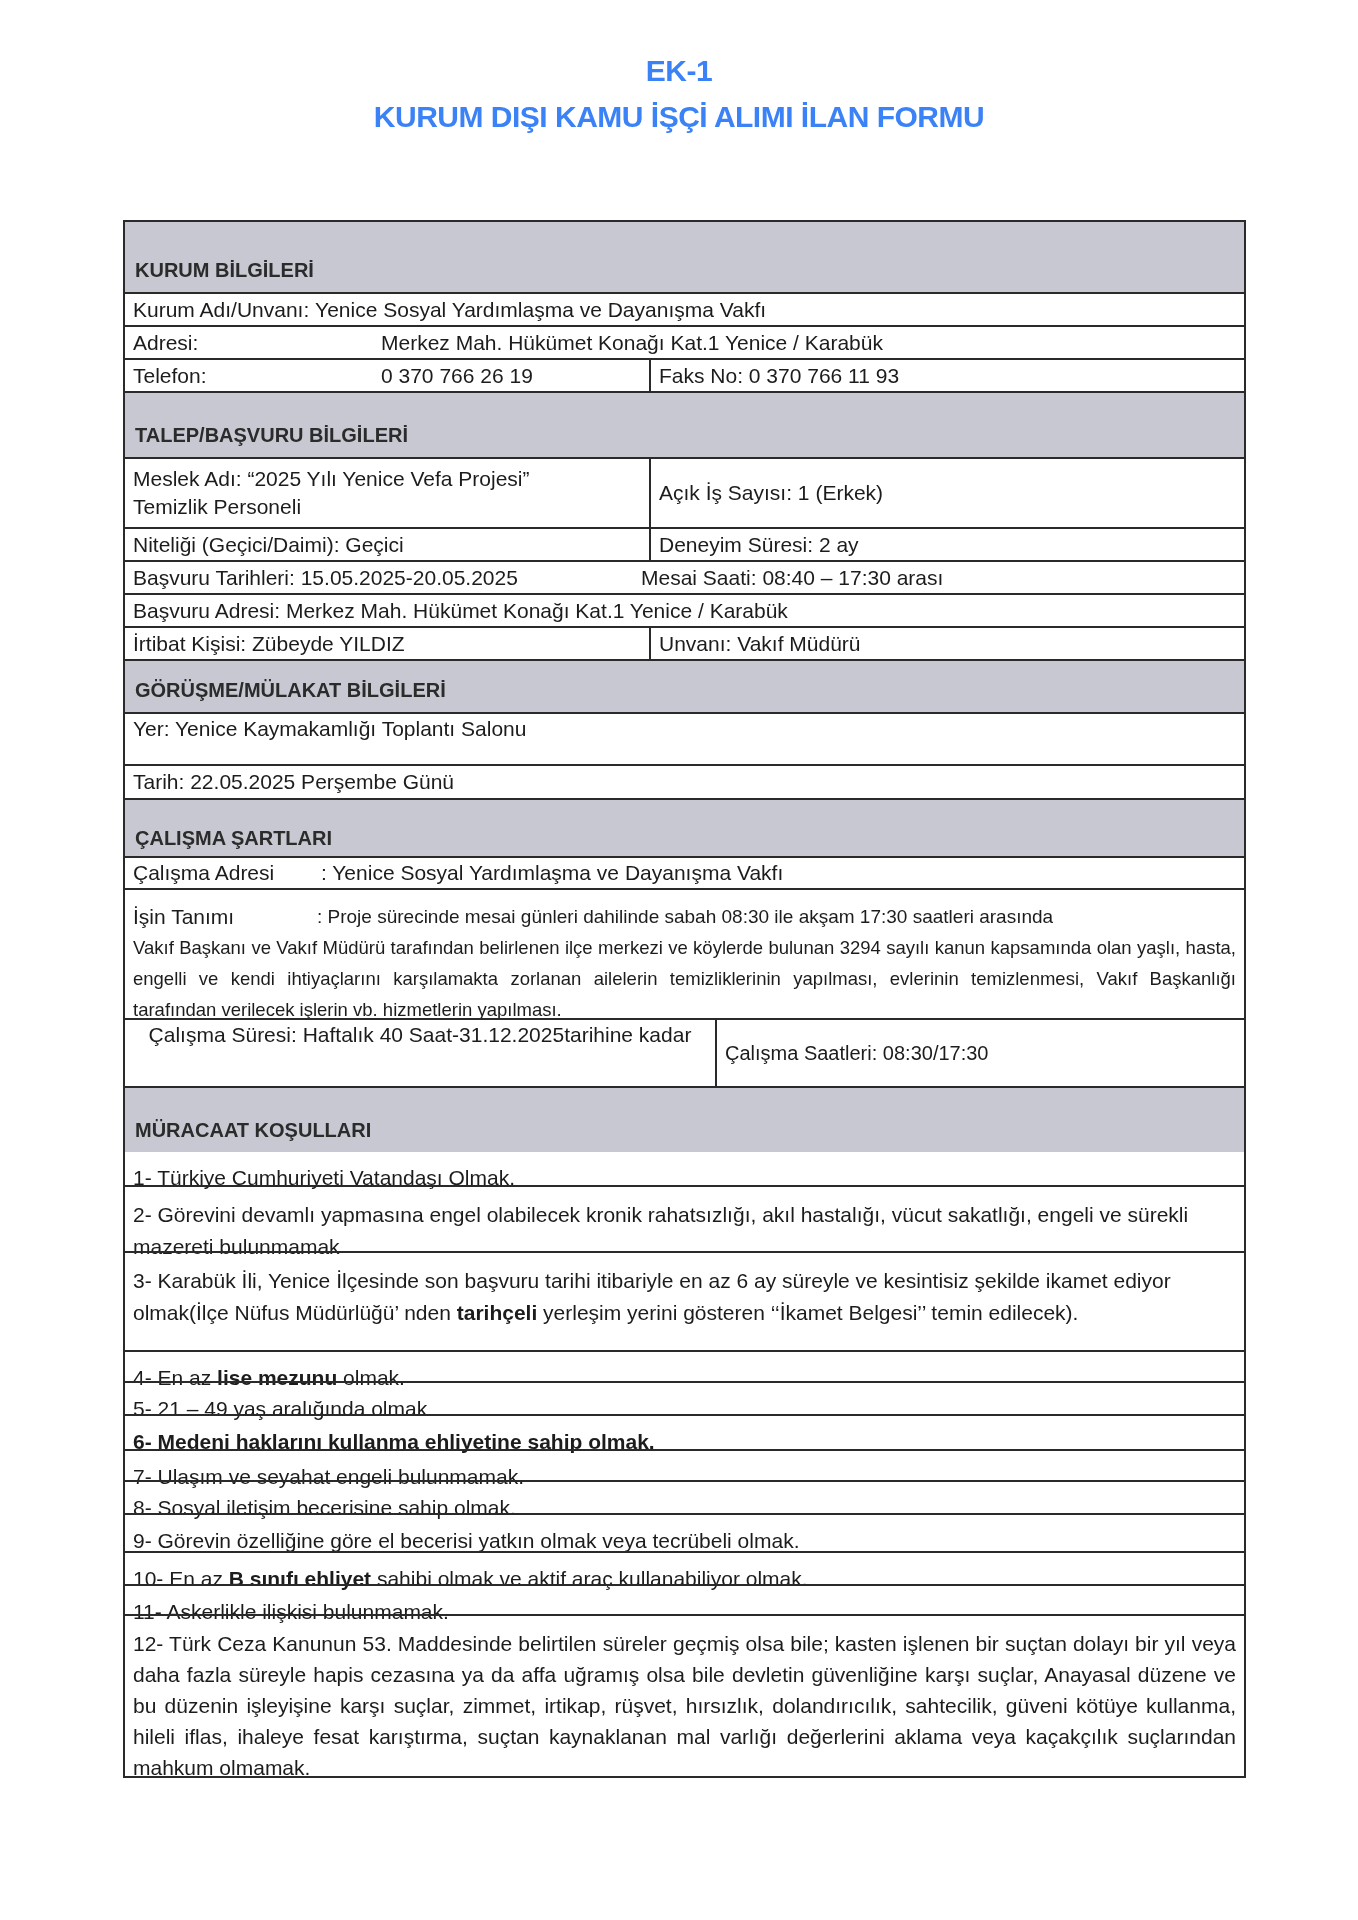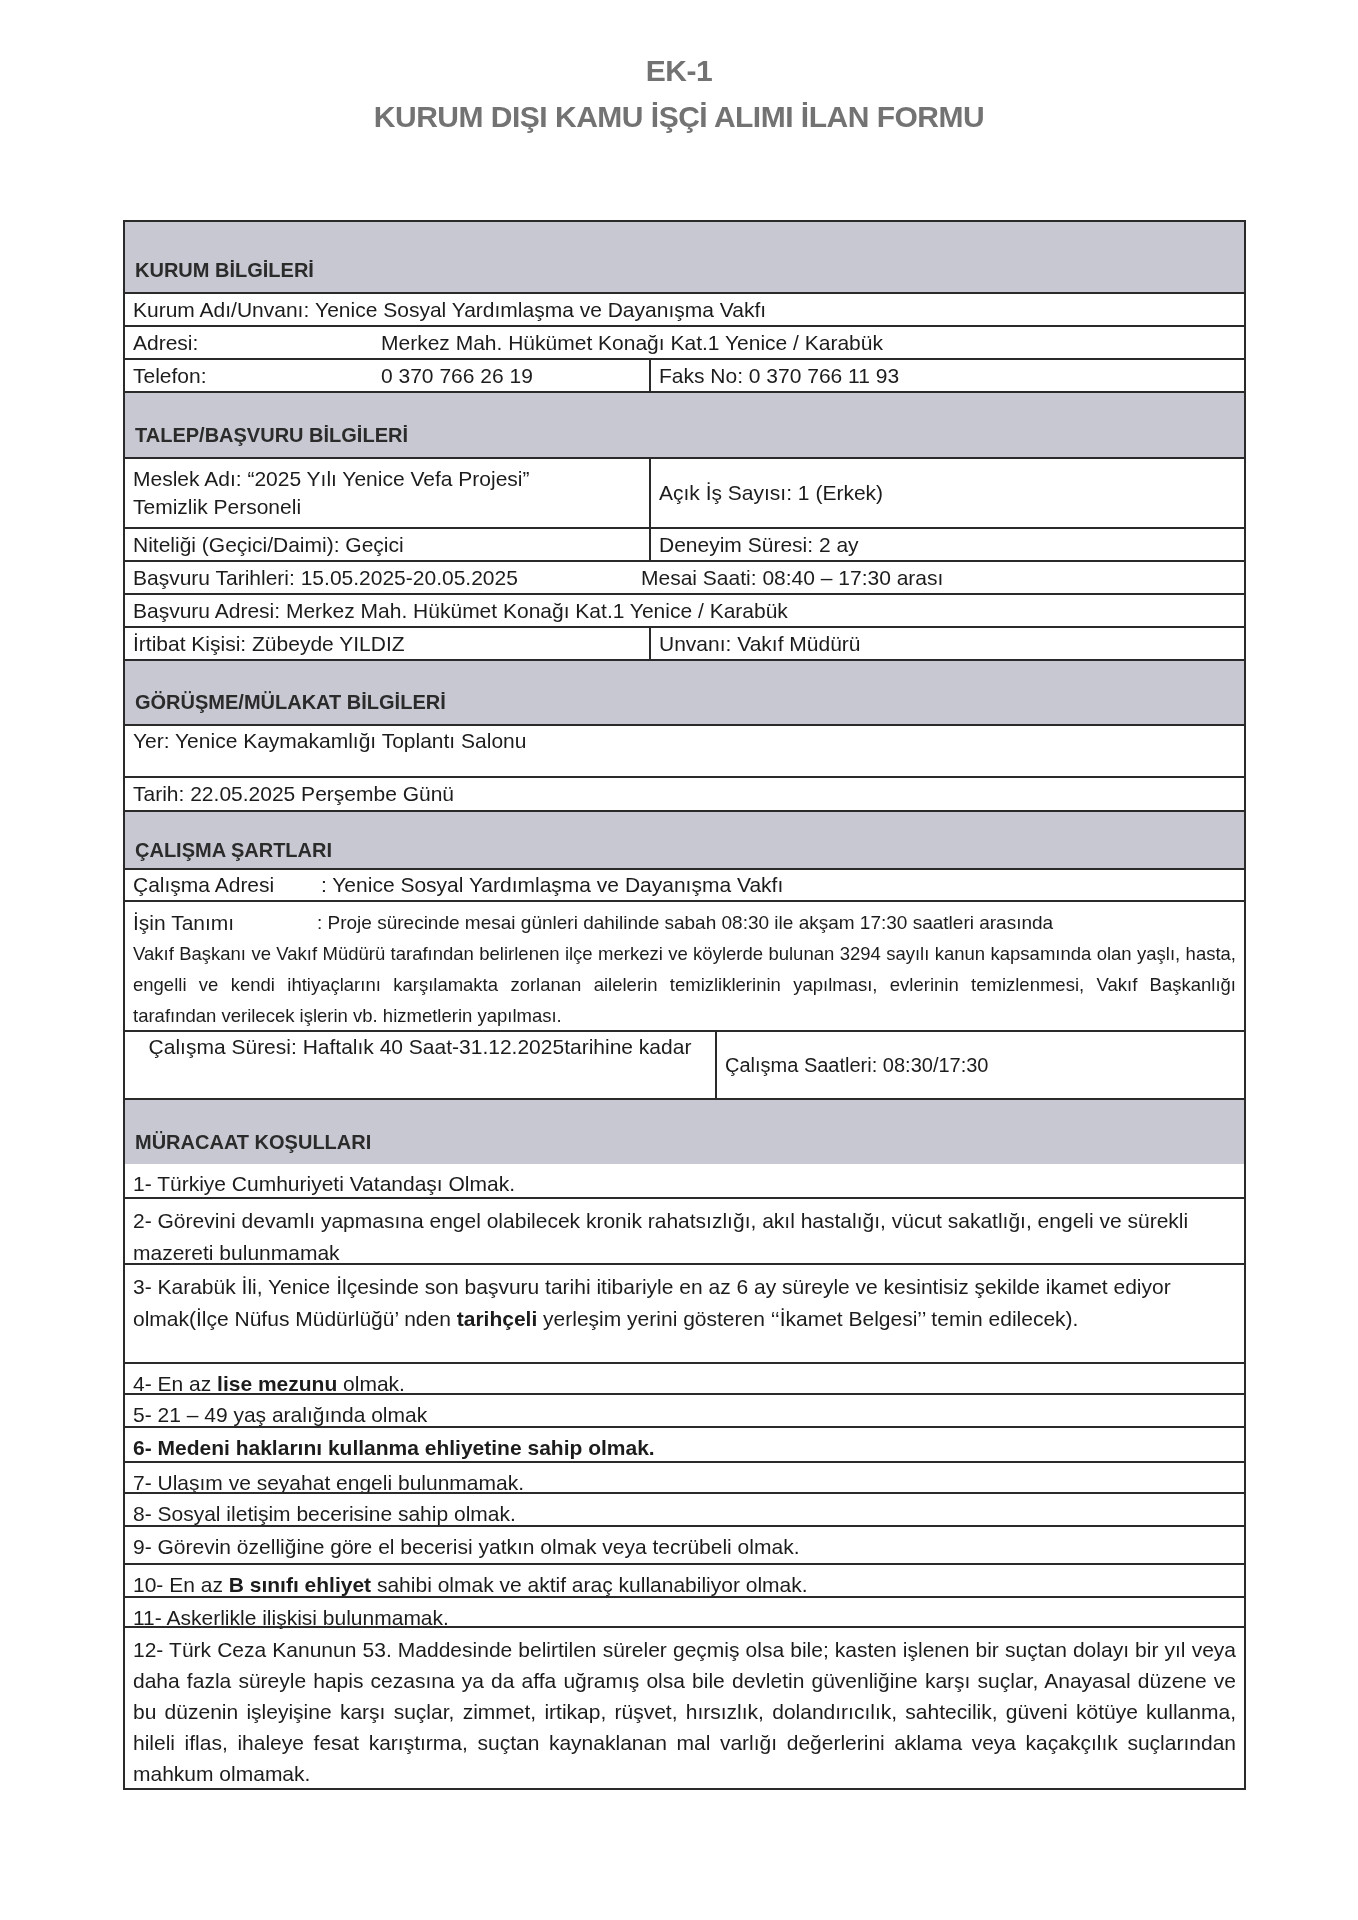--- a/index.html
+++ b/index.html
@@ -1,32 +1,32 @@
 <!DOCTYPE html>
 <html><head>
 <meta charset="utf-8">
 <style>
   html, body { margin: 0; padding: 0; background: #ffffff; }
   body { width: 1358px; height: 1920px; position: relative; overflow: hidden;
          font-family: "Liberation Sans", sans-serif; color: #1c1c1c; }
   .title { position: absolute; left: 0; width: 1358px; text-align: center;
-           font-weight: bold; color: #737373; letter-spacing: -0.5px; }
+           font-weight: bold; color: #3b82f6; letter-spacing: -0.5px; }
   #t1 { top: 54px; font-size: 30px; }
   #t2 { top: 100px; font-size: 30px; }
   .form { position: absolute; left: 123px; top: 176px; width: 1123px;
           border: 2px solid #2a2a2a; box-sizing: border-box; margin-top: 44px; }
   .row { position: relative; border-top: 2px solid #2a2a2a; box-sizing: border-box;
          display: flex; font-size: 21px; line-height: 28px; }
   .row:first-child { border-top: none; }
   .sec { background: #c7c8d2; font-weight: bold; font-size: 20px; align-items: flex-end;
          padding: 0 10px 8px 10px; color: #2b2b2b; }
   .cell { padding: 1px 8px; box-sizing: border-box; display: flex; align-items: center; }
   .cell.split { border-left: 2px solid #2a2a2a; }
   .full { width: 100%; }
-  .para { display: block; padding: 6px 8px; text-align: justify; border-radius: 17px; }
+  .para { display: block; padding: 12px 8px; text-align: justify; border-radius: 17px; }
   .para .small { font-size: 19px; line-height: 31px; }
   b { font-weight: bold; }
   .col-b { flex: 1; }
 </style>
 </head>
 <body>
 
 <div class="title" id="t1">EK-1</div>
 <div class="title" id="t2">KURUM DIŞI KAMU İŞÇİ ALIMI İLAN FORMU</div>
 
@@ -90,21 +90,21 @@
   </div>
   <div class="row" style="height:33px">
     <div class="cell" style="width:524px">
       <span>İrtibat Kişisi: Zübeyde YILDIZ</span>
     </div>
     <div class="cell split col-b">
       <span>Unvanı: Vakıf Müdürü</span>
     </div>
   </div>
 
-  <div class="row sec" style="height:65px">
+  <div class="row sec" style="height:53px">
     <span>GÖRÜŞME/MÜLAKAT BİLGİLERİ</span>
   </div>
   <div class="row" style="height:52px">
     <div class="cell full" style="align-items:flex-start;padding-bottom:6px">
       <span>Yer: Yenice Kaymakamlığı Toplantı Salonu</span>
     </div>
   </div>
   <div class="row" style="height:34px">
     <div class="cell" style="width:524px">
       <span>Tarih: 22.05.2025 Perşembe Günü</span>

